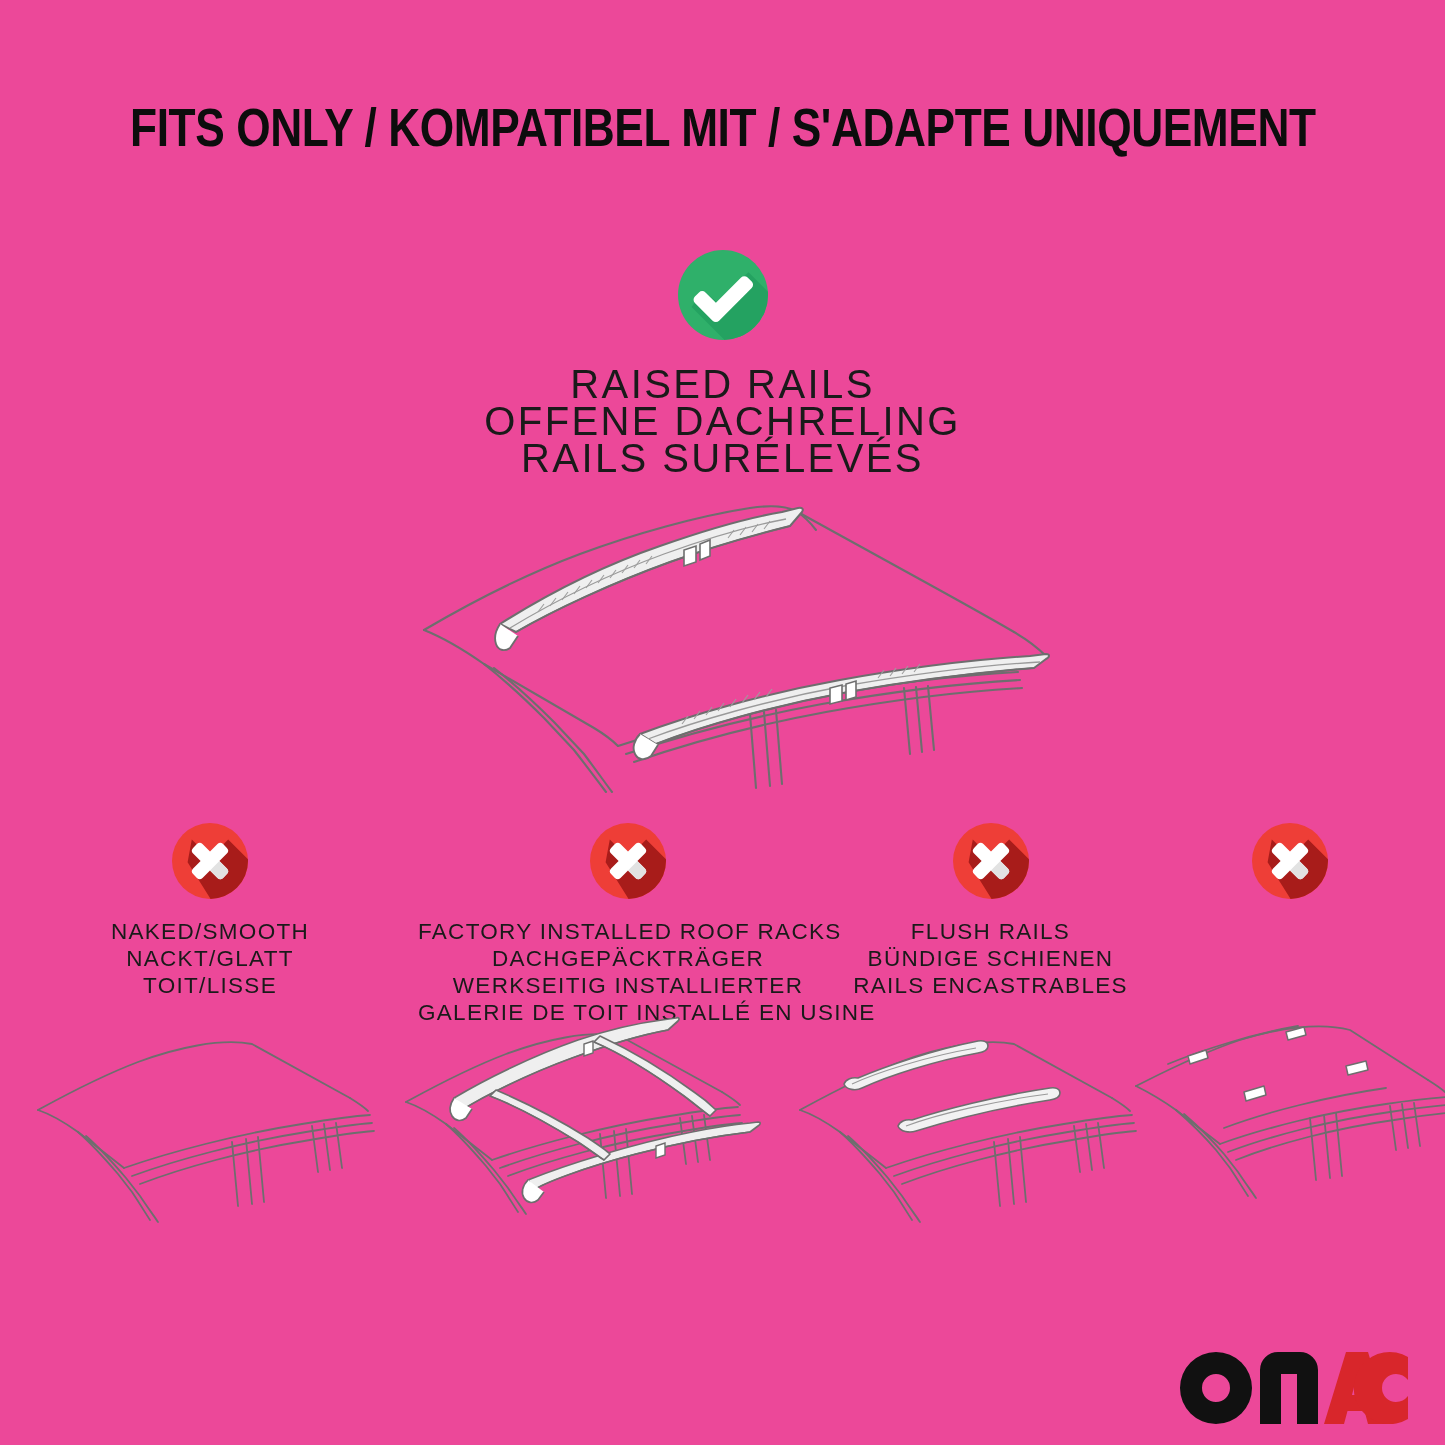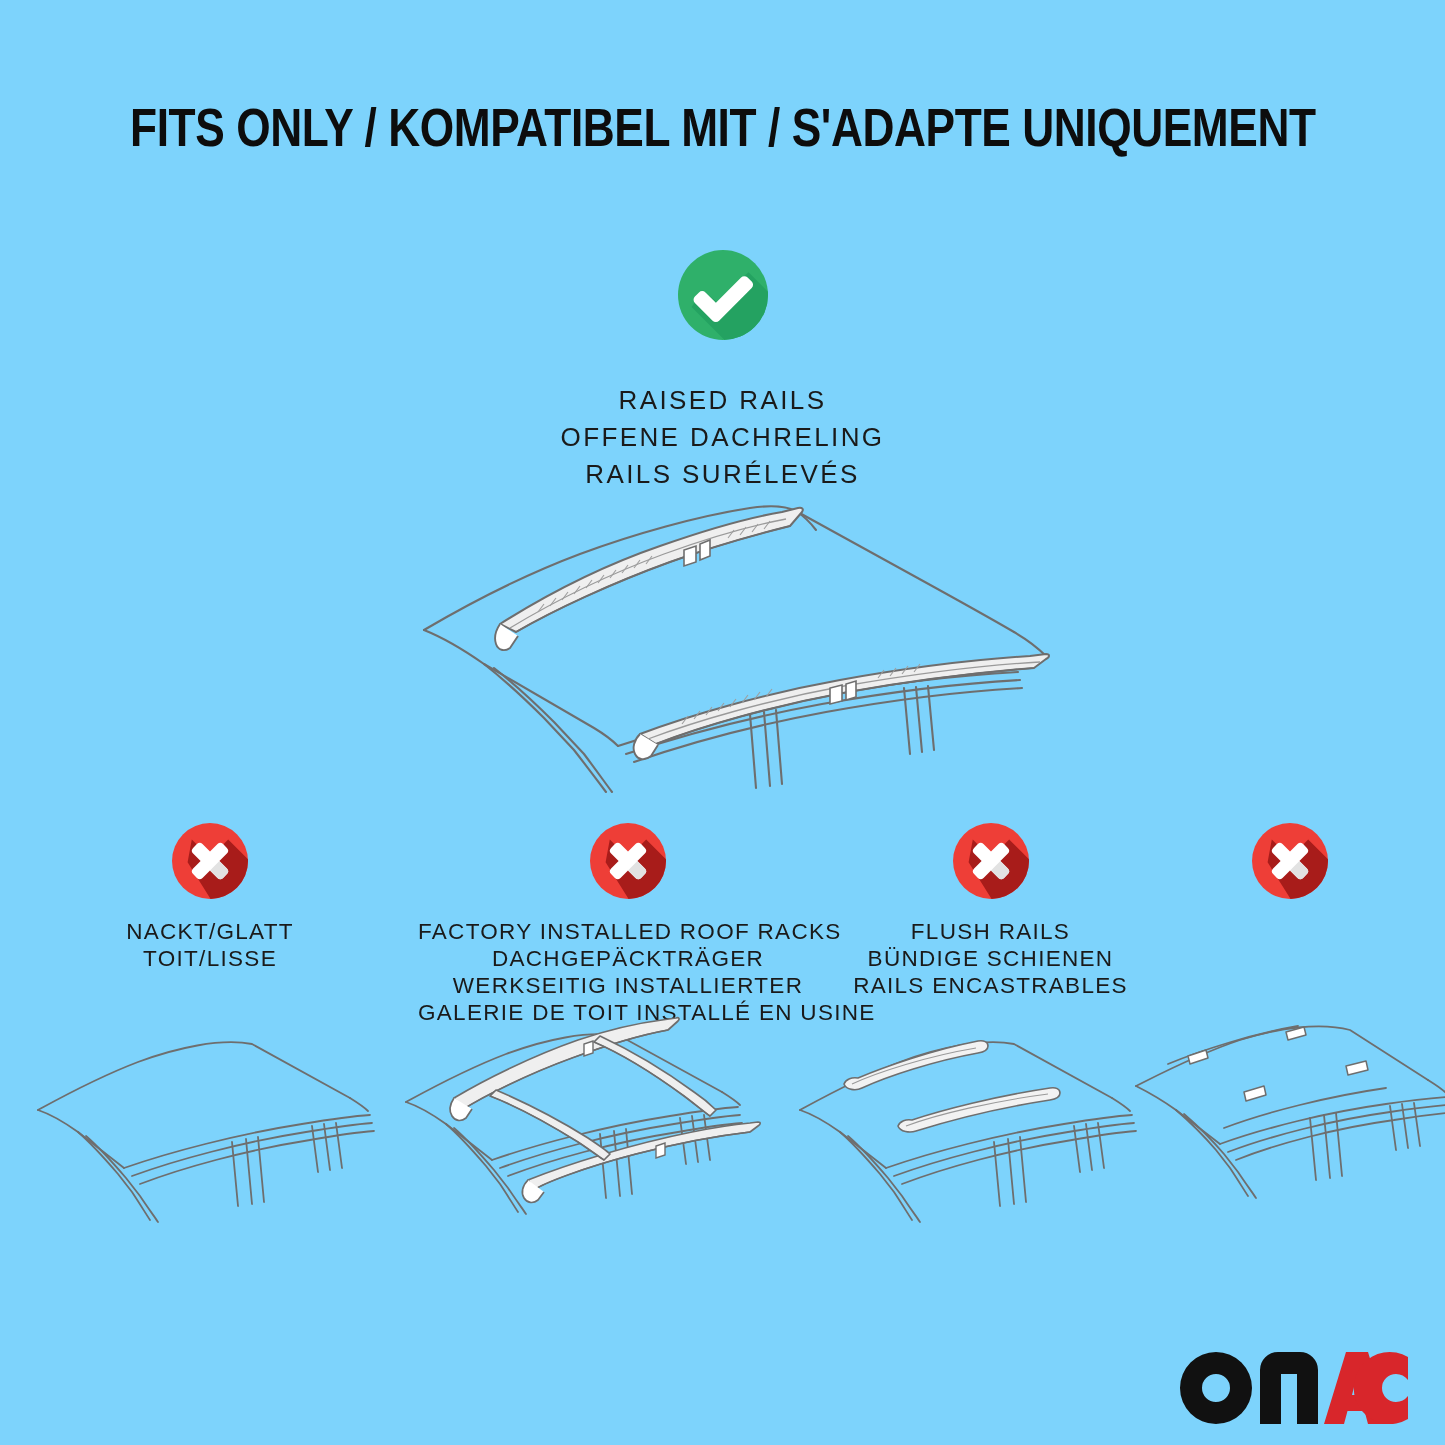--- a/index.html
+++ b/index.html
@@ -7,21 +7,21 @@
     padding: 0;
     background: #ffffff;
   }
   body {
     font-family: "Liberation Sans", sans-serif;
   }
   #page {
     position: relative;
     width: 1445px;
     height: 1445px;
-    background: #7dd3fc;
+    background: #ec4899;
     overflow: hidden;
   }
 
   
   .title-bar {
     position: absolute;
     left: 0;
     top: 98px;
     width: 1445px;
     text-align: center;
@@ -57,22 +57,22 @@
     width: 1445px;
     text-align: center;
   }
   .icon-ok-wrap {
     position: relative;
     width: 98px;
     height: 98px;
     margin: 0 auto;
   }
   .hero-label {
-    margin-top: 38px;
-    font-size: 26px;
+    margin-top: 22px;
+    font-size: 40px;
     line-height: 37px;
     letter-spacing: 2.4px;
     text-align: center;
   }
 
   .hero-art {
     position: absolute;
     left: 398px;
     top: 492px;
     width: 660px;
@@ -233,20 +233,21 @@
   <div class="col" id="col-naked">
     <div class="icon-no-wrap">
       <svg width="82" height="82" viewBox="0 0 82 82">
         <circle cx="41" cy="41" r="38" fill="#EE3E37"></circle>
         <path d="M41 79a38 38 0 0 0 38-38c0-.6-.01-1.2-.04-1.8L59.2 19.5 41 37.7 22.8 19.5l-4.2 22.8L41.6 79Z" fill="#A81C1A"></path>
         <path d="M57.9 27.9 54.1 24.1a4 4 0 0 0-5.6 0L41 31.6l-7.5-7.5a4 4 0 0 0-5.6 0l-3.8 3.8a4 4 0 0 0 0 5.6l7.5 7.5-7.5 7.5a4 4 0 0 0 0 5.6l3.8 3.8a4 4 0 0 0 5.6 0l7.5-7.5 7.5 7.5a4 4 0 0 0 5.6 0l3.8-3.8a4 4 0 0 0 0-5.6L50.4 41l7.5-7.5a4 4 0 0 0 0-5.6Z" fill="#FFFFFF"></path>
         <path d="M41 50.4l7.5 7.5a4 4 0 0 0 5.6 0l3.8-3.8a4 4 0 0 0 0-5.6L50.4 41Z" fill="#E2E2E2"></path>
       </svg>
     </div>
     <div class="label-block col-label">
+      <div class="label-line">NAKED/SMOOTH</div>
       <div class="label-line">NACKT/GLATT</div>
       <div class="label-line">TOIT/LISSE</div>
     </div>
   </div>
 
   <div class="col-art" id="art-naked">
     <svg width="360" height="230" viewBox="0 0 360 230">
       <g fill="none" stroke="#6E6E6E" stroke-width="1.8" stroke-linecap="round" stroke-linejoin="round">
         <path d="M18 92 C40 80 76 60 118 44 C156 30 200 20 232 26 L330 80"></path>
         <path d="M18 92 C30 96 44 104 58 114 L104 150"></path>

